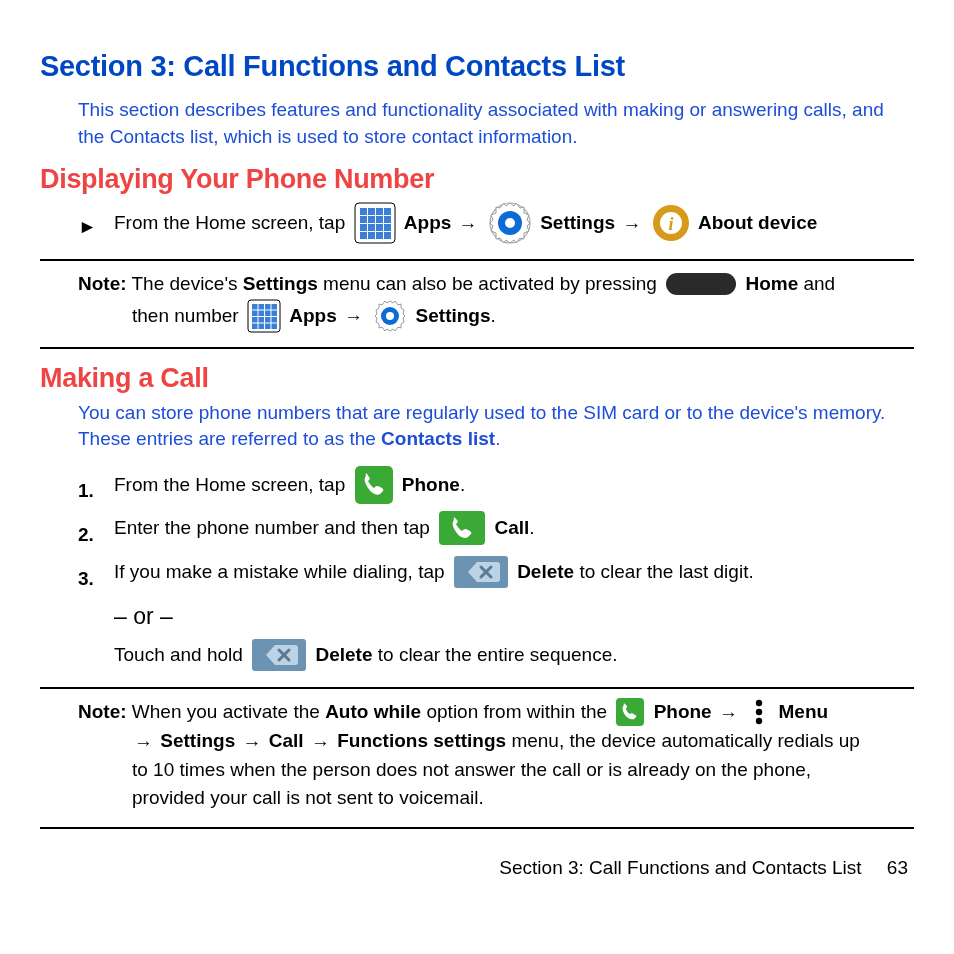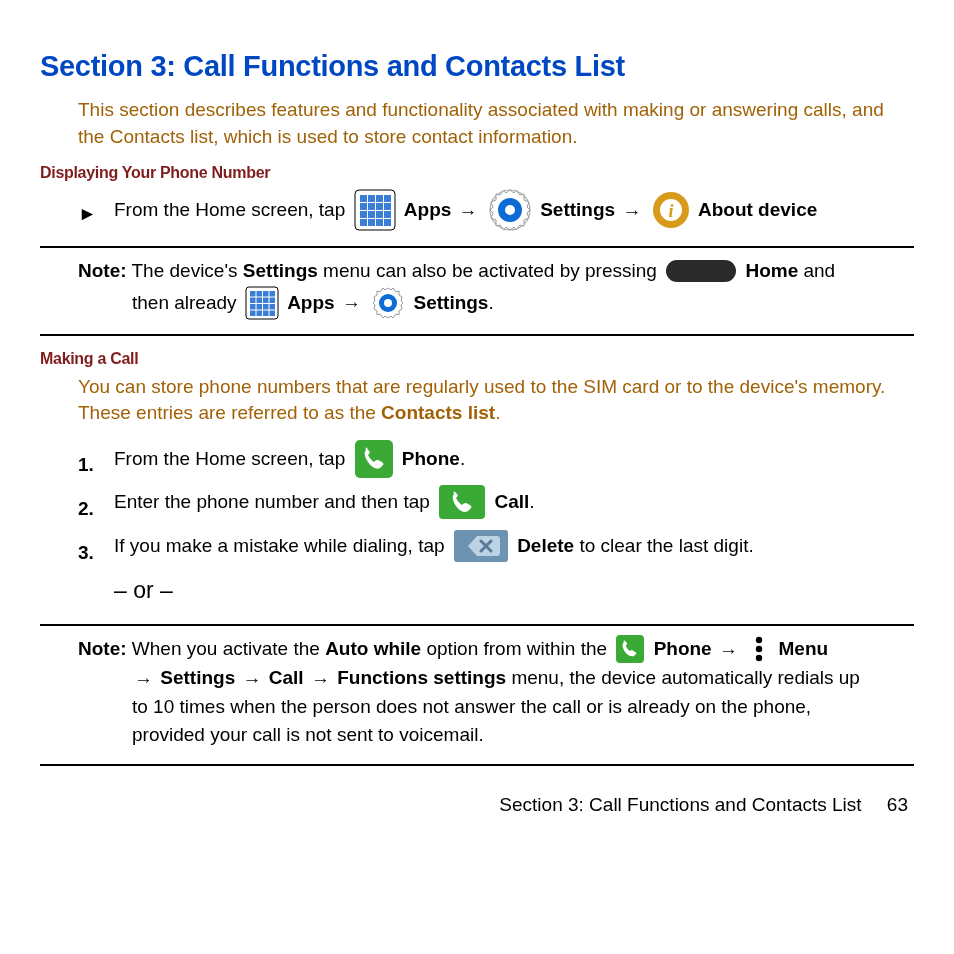--- a/index.html
+++ b/index.html
@@ -14,30 +14,30 @@
     padding: 50px 40px 30px 40px;
   }
   h1.section-title {
     color: #0047c4;
     font-size: 29px;
     font-weight: 900;
     margin: 0 0 14px 0;
     letter-spacing: -0.3px;
   }
   h2.subheading {
-    color: #7f1d1d;
-    font-size: 16px;
+    color: #ef4444;
+    font-size: 27px;
     font-weight: 900;
     margin: 14px 0 6px 0;
     letter-spacing: -0.3px;
   }
   .body-text {
     font-size: 19px;
     line-height: 1.4;
-    color: #a16207;
+    color: #1d4ed8;
     margin: 6px 0 12px 38px;
   }
   .step {
     font-size: 19px;
     line-height: 1.9;
     margin: 0 0 0 38px;
     display: flex;
     align-items: flex-start;
     flex-wrap: wrap;
   }
@@ -178,21 +178,21 @@
       <strong>Note:</strong><span> The device's </span><strong>Settings</strong><span> menu can also be activated by pressing </span>
       <span class="ic">
         <svg width="72" height="24">
             <rect x="1" y="1" width="70" height="22" rx="11" fill="#2a2a2a"></rect>
           </svg>
       </span>
       <strong>Home</strong><span> and</span>
     </span>
     <span class="hang">
       <span class="inline-flow">
-        <span>then already </span>
+        <span>then number </span>
         <span class="ic">
           <svg width="34" height="34">
               <rect x="1" y="1" width="32" height="32" rx="3" fill="#fff" stroke="#000"></rect>
               <g fill="#3a7fd5">
                 <rect x="5" y="5" width="5.5" height="5.5"></rect>
                 <rect x="11.5" y="5" width="5.5" height="5.5"></rect>
                 <rect x="18" y="5" width="5.5" height="5.5"></rect>
                 <rect x="24.5" y="5" width="5.5" height="5.5"></rect>
                 <rect x="5" y="11.5" width="5.5" height="5.5"></rect>
                 <rect x="11.5" y="11.5" width="5.5" height="5.5"></rect>
@@ -274,20 +274,36 @@
               <line x1="38" y1="12" x2="28" y2="22"></line>
             </g>
           </svg>
       </span>
       <strong>Delete</strong><span> to clear the last digit.</span>
     </span>
   </div>
 
   <div class="or-line">– or –</div>
 
+  <div class="indent2">
+    <span class="inline-flow">
+      <span>Touch and hold </span>
+      <span class="ic">
+        <svg width="56" height="34">
+            <rect x="1" y="1" width="54" height="32" rx="3" fill="#6d93b3"></rect>
+            <path d="M15 17 L24 7 L44 7 C46 7 47 8 47 10 L47 24 C47 26 46 27 44 27 L24 27 Z" fill="#bcd3e5"></path>
+            <g stroke="#5a7a95" stroke-width="3" stroke-linecap="round">
+              <line x1="28" y1="12" x2="38" y2="22"></line>
+              <line x1="38" y1="12" x2="28" y2="22"></line>
+            </g>
+          </svg>
+      </span>
+      <strong>Delete</strong><span> to clear the entire sequence.</span>
+    </span>
+  </div>
 
   <hr class="rule">
 
   <div class="note-block">
     <span class="inline-flow">
       <strong>Note:</strong><span> When you activate the </span><strong>Auto while</strong><span> option from within the </span>
       <span class="ic">
         <svg width="30" height="30">
             <rect x="1" y="1" width="28" height="28" rx="4" fill="#3aa935"></rect>
             <path d="M9 8 C7 10 7 13 10 18 C13 22 17 23 19 22 L21 20 C22 19 21 18 20 18 L17 16 C17 16 16 16 15 17 L15 17 C13 16 11 13 11 12 L11 11 C12 11 12 10 12 9 L10 7 C9 6 8 7 9 8 Z" fill="#fff"></path>

